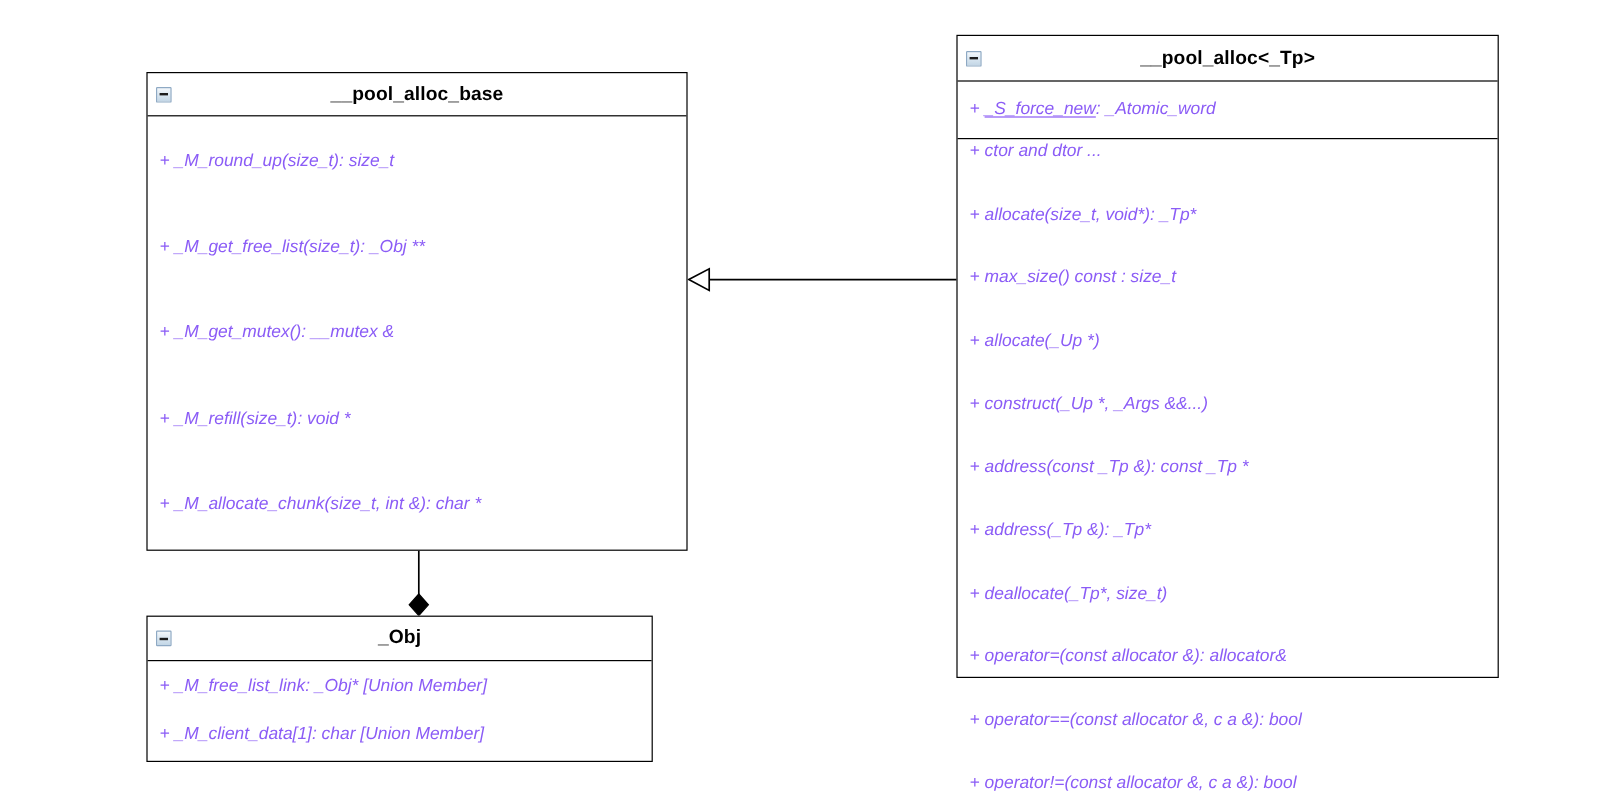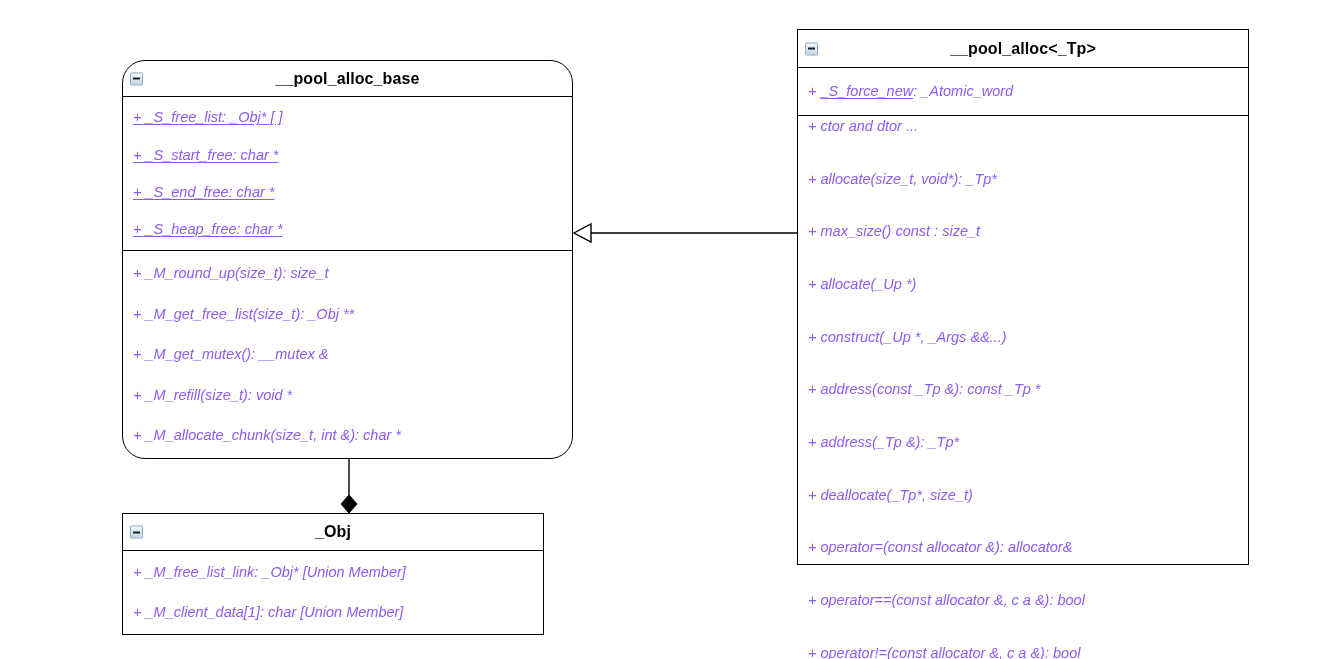--- a/index.html
+++ b/index.html
@@ -117,33 +117,27 @@
     </svg>
   </div>
 
   <div class="edge" style="left:332px; top:457px; width:34px; height:60px;">
     <svg width="34" height="60" viewBox="0 0 34 60">
       <line x1="17" y1="0" x2="17" y2="46" stroke="#000000" stroke-width="1.4"></line>
       <polygon points="17,38 25,47 17,56 9,47" fill="#000000" stroke="#000000" stroke-width="1"></polygon>
     </svg>
   </div>
 
-  <div class="uml-class" id="class-pool_alloc_base" style="left:122px; top:60px; width:451px; height:399px;border-radius:23px;">
+  <div class="uml-class" id="class-pool_alloc_base" style="left:122px; top:60px; width:451px; height:399px;">
 
     <div class="uml-header" style="height:36px;">
       <span class="collapse-icon"></span>
       <span>__pool_alloc_base</span>
     </div>
 
-    <div class="compartment" style="flex:0 0 153px;">
-      <div class="member static">+ _S_free_list: _Obj* [ ]</div>
-      <div class="member static">+ _S_start_free: char *</div>
-      <div class="member static">+ _S_end_free: char *</div>
-      <div class="member static">+ _S_heap_free: char *</div>
-    </div>
 
     <div class="compartment" style="flex:1 1 auto;">
       <div class="member">+ _M_round_up(size_t): size_t</div>
       <div class="member">+ _M_get_free_list(size_t): _Obj **</div>
       <div class="member">+ _M_get_mutex(): __mutex &amp;</div>
       <div class="member">+ _M_refill(size_t): void *</div>
       <div class="member">+ _M_allocate_chunk(size_t, int &amp;): char *</div>
     </div>
   </div>
 

